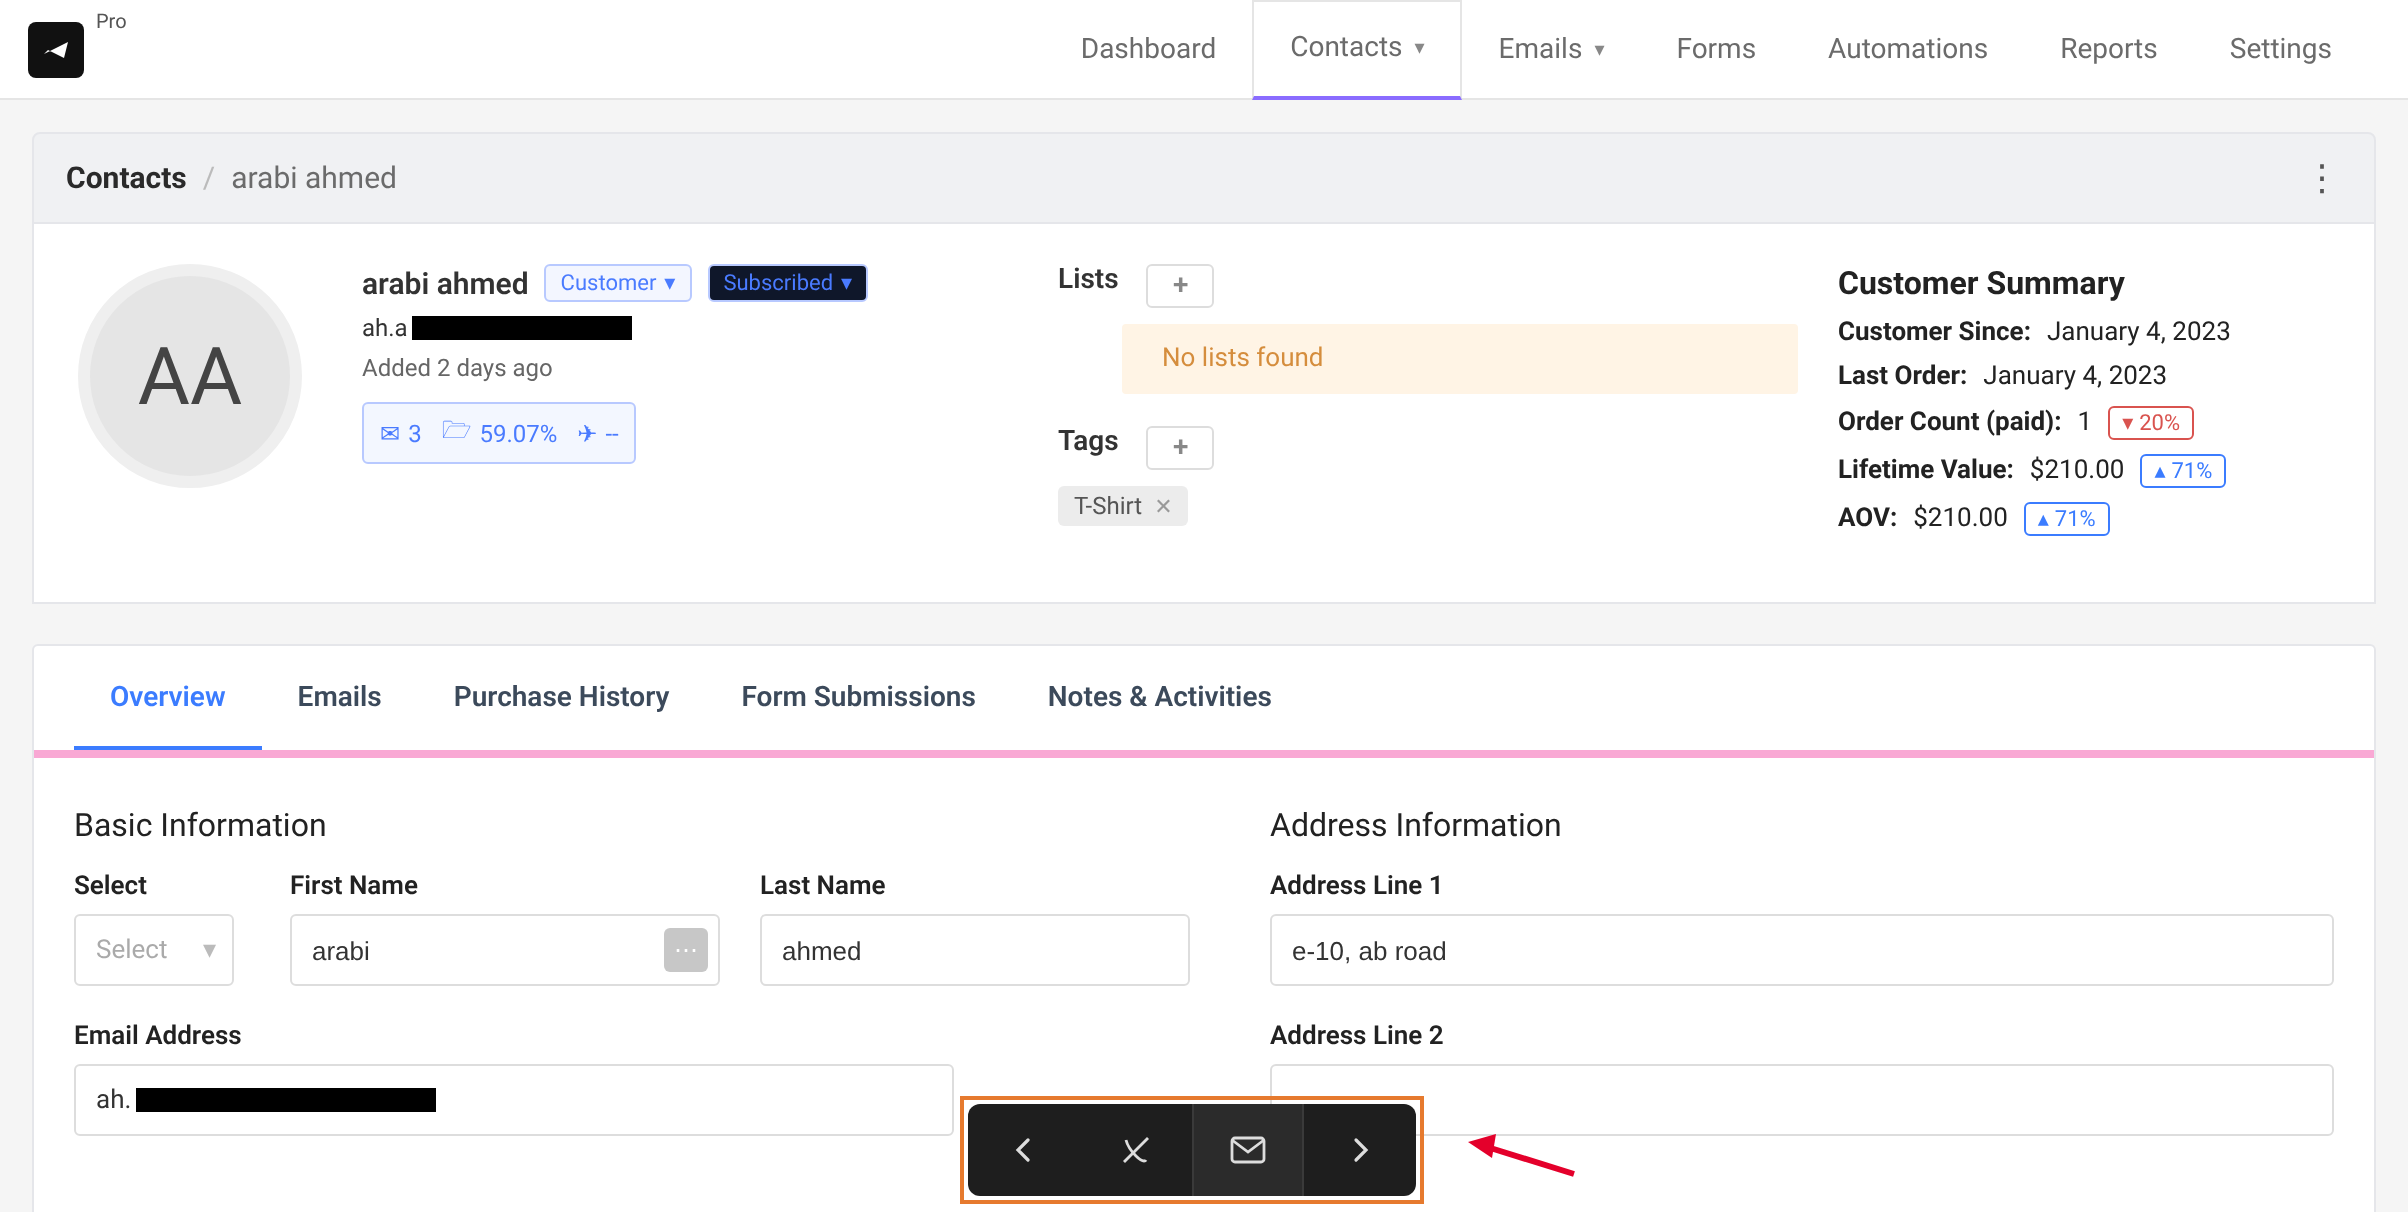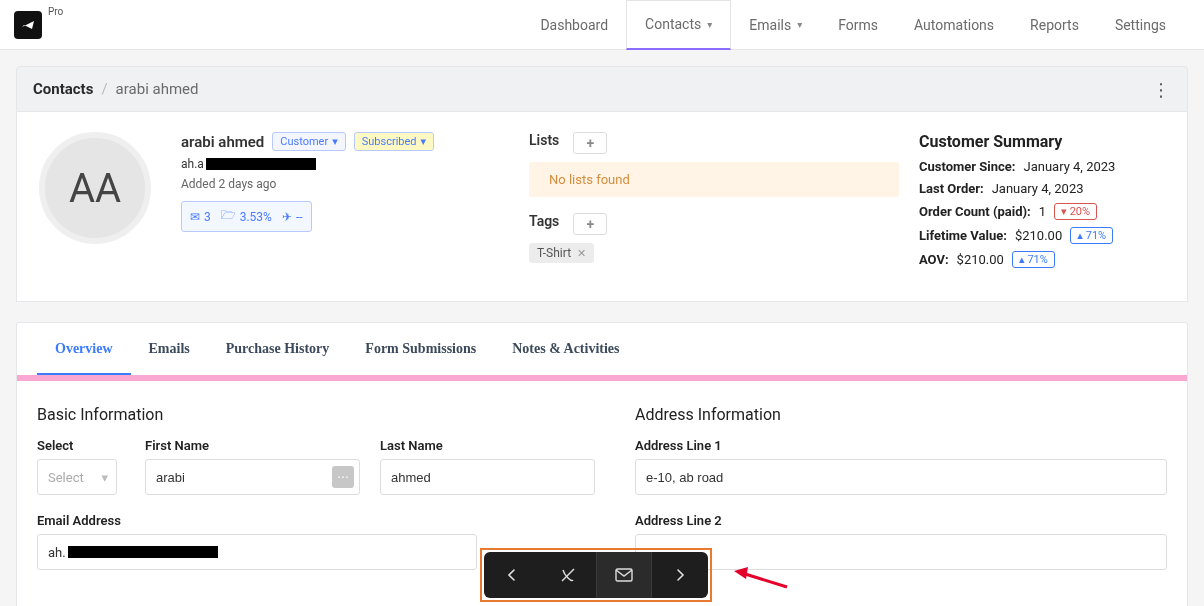--- a/index.html
+++ b/index.html
@@ -96,21 +96,21 @@
   .contact-name { font-size:15px; font-weight:600; color:#333; }
   .badge {
     font-size:11px;
     padding: 2px 7px;
     border-radius:3px;
     display:inline-flex; align-items:center; gap:4px;
     cursor:pointer;
     justify-content:center;
   }
   .badge.customer { color:#4a7bff; border:1px solid #b8c9ff; background:#f3f6ff; }
-  .badge.subscribed { color:#4a7bff; border:1px solid #b8c9ff; background:#fef9c3; }
+  .badge.subscribed { color:#4a7bff; border:1px solid #b8c9ff; background:#0f172a; }
   .email-line { margin-top:6px; font-size:12px; color:#333; display:flex; align-items:center;}
   .redact { display:inline-block; width:110px; height:12px; background:#000; margin-left:2px;}
   .added-line { margin-top:6px; font-size:12px; color:#666;}
   .stats-row {
     margin-top:10px;
     border:1px solid #b8c9ff;
     background:#f3f7ff;
     color:#4a7bff;
     font-size:12px;
     display:inline-flex;
@@ -131,20 +131,21 @@
     font-size:14px;
     line-height:1;
   }
   .no-lists {
     background:#fff4e5;
     color:#d58d3d;
     padding:10px 20px;
     font-size:13px;
     border-radius:2px;
     margin-bottom:16px;
+    margin-left:32px;
   }
   .tag-chip {
     display:inline-flex;
     align-items:center;
     gap:6px;
     background:#ececec;
     color:#555;
     font-size:12px;
     padding:3px 8px;
     border-radius:3px;
@@ -170,23 +171,22 @@
   .tabs-card {
     margin-top:20px;
     background:#fff;
     border:1px solid #e5e6ea;
     border-radius:3px;
     min-height:240px;
     padding:0;
   }
   .tabs-row {
     display:flex;
-    border-bottom:6px solid #f9a8d4;
+    border-bottom:4px solid #f9a8d4;
     padding: 0 20px;
-    font-family: Liberation Serif, serif;
   }
   .tab {
     padding: 18px 18px 16px;
     font-size:14px;
     font-weight:600;
     color:#3c4a5b;
     cursor:pointer;
   }
   .tab.active {
     color:#3b7cff;
@@ -314,21 +314,21 @@
             <span class="redact"></span>
         </div>
         <div class="added-line">Added 2 days ago</div>
         <div class="stats-row">
           <span>
               <span>✉</span>
               <span>3</span>
             </span>
           <span>
               <span>🗁</span>
-              <span>3.53%</span>
+              <span>59.07%</span>
             </span>
           <span>
               <span>✈</span>
               <span>--</span>
             </span>
         </div>
       </div>
     </div>
 
     <div class="col-mid">

